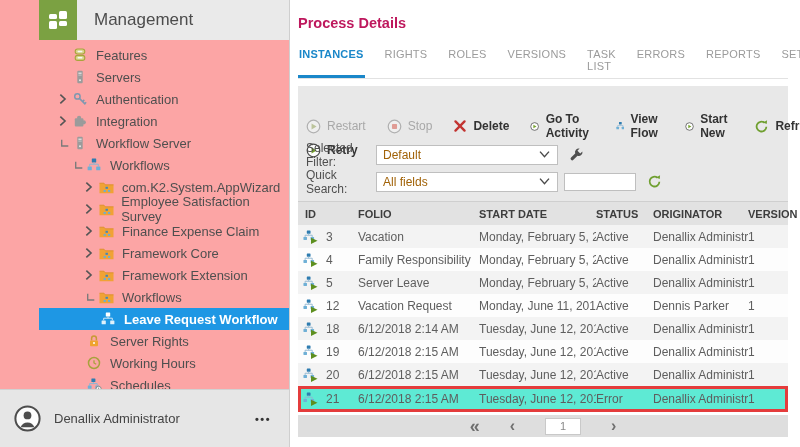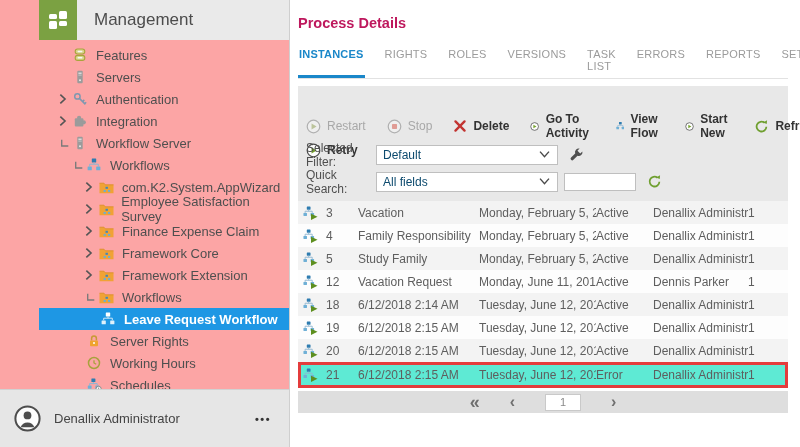--- a/index.html
+++ b/index.html
@@ -46,21 +46,21 @@
 
   .graybox { background:#e8e8e8; margin-top:7px; padding:6px 8px 7px; }
   .tbrow { display:flex; align-items:center; height:24px; }
   .tbtn { display:flex; align-items:center; gap:6px; margin-right:21px;
     font-size:12px; font-weight:600; color:#333;margin-top:44px; }
   .tbtn.off { color:#a8a8a8; font-weight:400; }
   .frow { display:flex; align-items:center; height:25px; margin-top:2px;
     font-size:12px; color:#4f4f4f; }
   .flabel { width:70px; }
   .dd { width:182px; height:20px; background:#fff; border:1px solid #bfbfbf;
-    display:flex; align-items:center; padding:0 6px; font-size:12px; color:#0c4a6e; }
+    display:flex; align-items:center; padding:0 6px; font-size:12px; color:#a16207; }
   .dd svg { margin-left:auto; }
   .qinput { width:72px; height:18px; border:1px solid #bfbfbf; background:#fff;
     margin-left:6px; font-size:12px; padding:0 4px; font-family:"Liberation Sans",sans-serif; }
   .toolico { margin-left:11px; display:flex; }
 
   .thead { display:grid; grid-template-columns:60px 121px 117px 57px 95px 40px;
     height:24px; align-items:center; background:#e2e2e2; border-top:1px solid #cfcfcf;
     font-size:11px; font-weight:700; color:#3d3d3d; }
   .thead .th:first-child { padding-left:7px; }
   .trow { display:grid; grid-template-columns:60px 121px 117px 57px 95px 40px;
@@ -483,20 +483,28 @@
             </span>
           <input class="qinput" type="text" value="" style="">
           <span class="toolico">
               <svg width="15" height="15">
                 <use href="#s-refresh"></use>
               </svg>
             </span>
         </div>
       </div>
 
+      <div class="thead">
+        <span class="th">ID</span>
+        <span class="th">FOLIO</span>
+        <span class="th">START DATE</span>
+        <span class="th">STATUS</span>
+        <span class="th">ORIGINATOR</span>
+        <span class="th">VERSION</span>
+      </div>
 
       <div class="trow alt">
         <span class="td td-id">
             <svg width="16" height="14">
               <use href="#s-orgplay"></use>
             </svg>
             <span>3</span>
           </span>
         <span class="td">Vacation</span>
         <span class="td">Monday, February 5, 20...</span>
@@ -517,21 +525,21 @@
         <span class="td">Denallix Administr...</span>
         <span class="td">1</span>
       </div>
       <div class="trow alt">
         <span class="td td-id">
             <svg width="16" height="14">
               <use href="#s-orgplay"></use>
             </svg>
             <span>5</span>
           </span>
-        <span class="td">Study Family</span>
+        <span class="td">Server Leave</span>
         <span class="td">Monday, February 5, 20...</span>
         <span class="td">Active</span>
         <span class="td">Denallix Administr...</span>
         <span class="td">1</span>
       </div>
       <div class="trow">
         <span class="td td-id">
             <svg width="16" height="14">
               <use href="#s-orgplay"></use>
             </svg>

